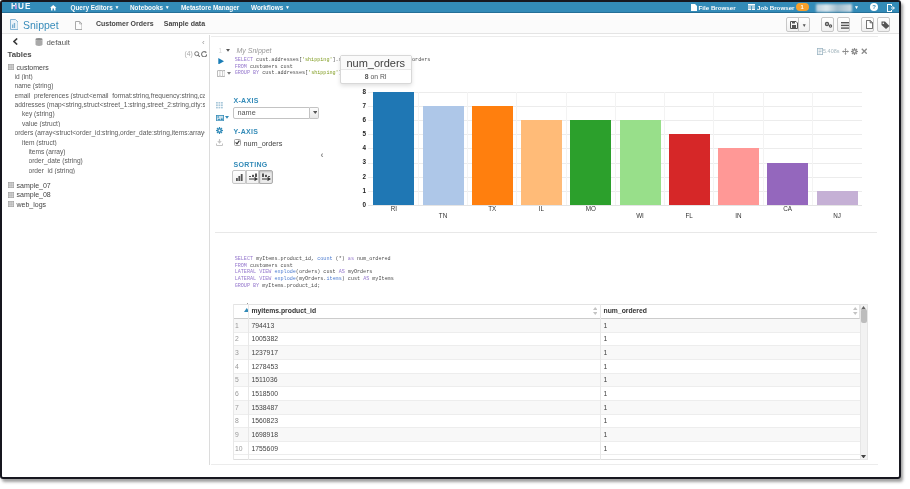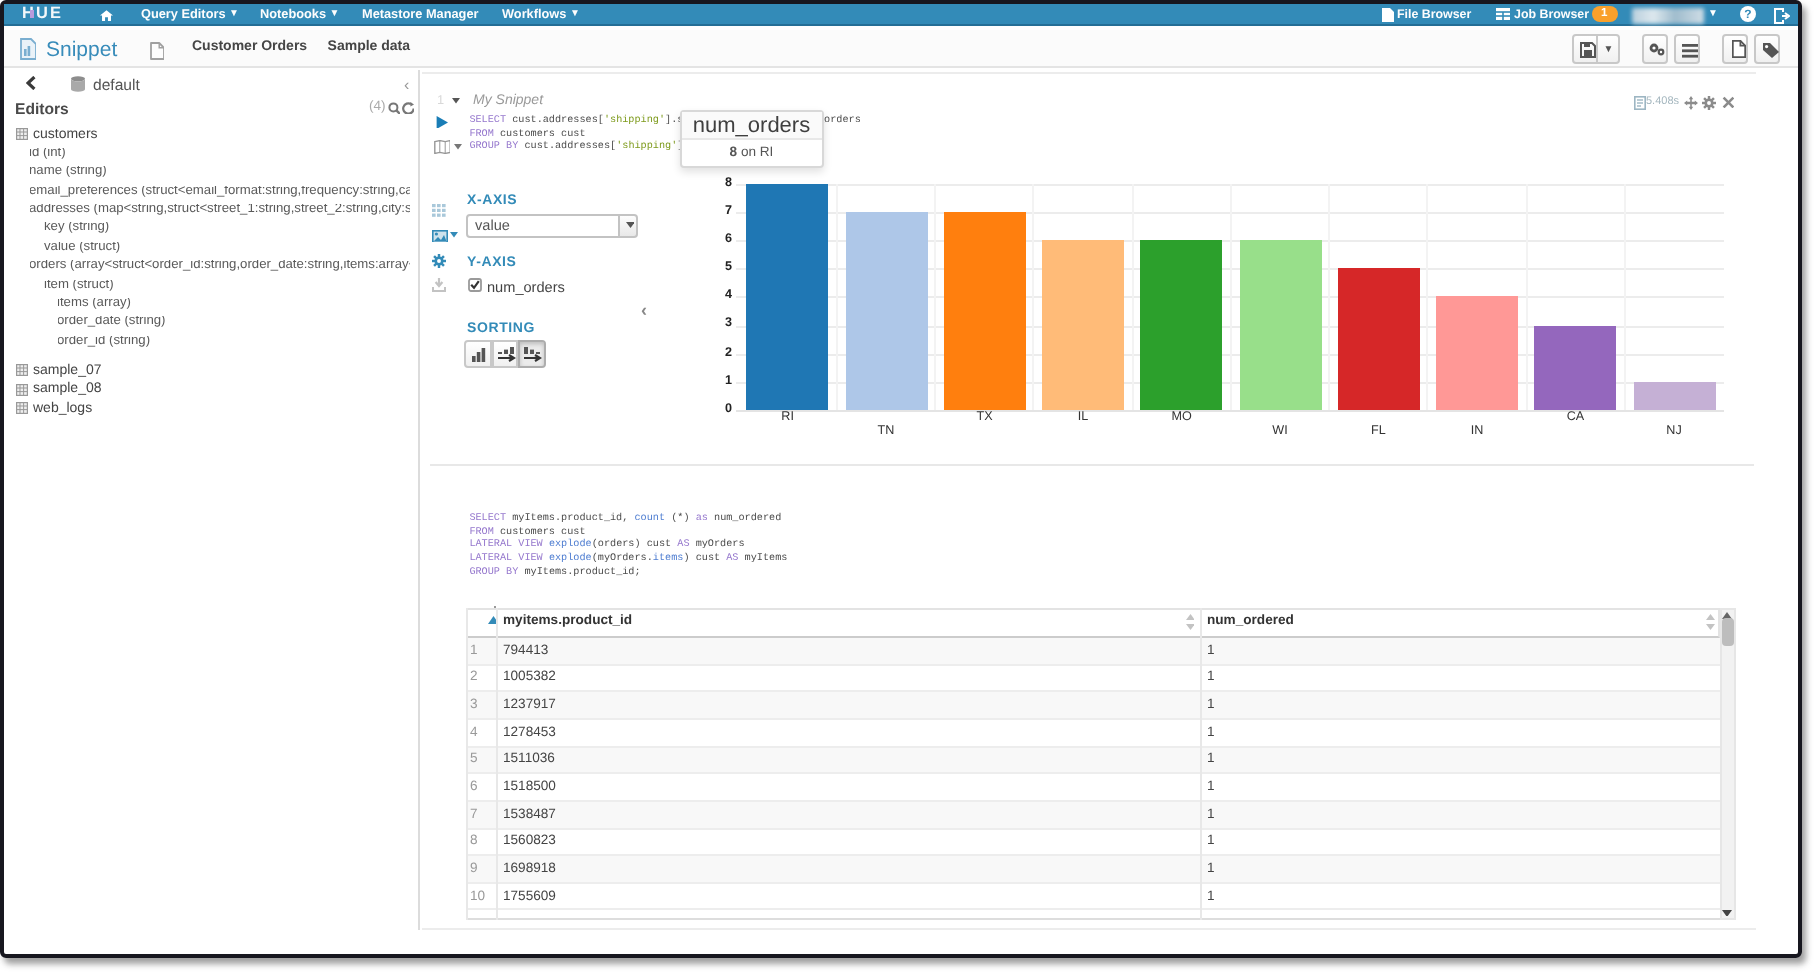--- a/index.html
+++ b/index.html
@@ -112,21 +112,21 @@
     </svg>
   </div>
 <div class="abs" style="left:35px;top:37.8px;">
     <svg width="8" height="8" viewBox="0 0 8 8">
       <ellipse cx="4" cy="1.4" rx="3.5" ry="1.3" fill="#8d8d8d"></ellipse>
       <path d="M0.5 1.4 V6.6 A3.5 1.3 0 0 0 7.5 6.6 V1.4 A3.5 1.3 0 0 1 0.5 1.4" fill="#a9a9a9"></path>
     </svg>
   </div>
 <div style="position:absolute;left:46.5px;top:38.6px;font-size:7.8px;color:#555;font-weight:normal;font-style:normal;font-family:'Liberation Sans', sans-serif;line-height:1;white-space:pre;">default</div>
 <div style="position:absolute;left:202px;top:39px;font-size:8px;color:#999;font-weight:normal;font-style:normal;font-family:'Liberation Sans', sans-serif;line-height:1;white-space:pre;">‹</div>
-<div style="position:absolute;left:7.5px;top:50.5px;font-size:7.8px;color:#4a4a4a;font-weight:bold;font-style:normal;font-family:'Liberation Sans', sans-serif;line-height:1;white-space:pre;">Editors</div>
+<div style="position:absolute;left:7.5px;top:50.5px;font-size:7.8px;color:#4a4a4a;font-weight:bold;font-style:normal;font-family:'Liberation Sans', sans-serif;line-height:1;white-space:pre;">Tables</div>
 <div style="position:absolute;left:184.5px;top:51px;font-size:6.8px;color:#aaa;font-weight:normal;font-style:normal;font-family:'Liberation Sans', sans-serif;line-height:1;white-space:pre;">(4)</div>
 <div class="abs" style="left:193.5px;top:50.5px;">
     <svg width="6.5" height="6.5" viewBox="0 0 6.5 6.5">
       <circle cx="2.7" cy="2.7" r="2" fill="none" stroke="#777" stroke-width="1"></circle>
       <line x1="4.2" y1="4.2" x2="6.2" y2="6.2" stroke="#777" stroke-width="1.2"></line>
     </svg>
   </div>
 <div class="abs" style="left:200.8px;top:50.5px;">
     <svg width="6.5" height="6.5" viewBox="0 0 6.5 6.5">
       <path d="M5.8 3.2 A2.6 2.6 0 1 1 4.5 1" fill="none" stroke="#777" stroke-width="1.1"></path>
@@ -281,21 +281,21 @@
   </div>
 <div class="abs" style="left:215.5px;top:138.8px;">
     <svg width="7" height="7" viewBox="0 0 7 7">
       <path d="M3.5 0 V3.5 M1.8 2 L3.5 4 L5.2 2" stroke="#c3c3c3" stroke-width="1.1" fill="none"></path>
       <path d="M0.5 4.5 V6.5 H6.5 V4.5" stroke="#c3c3c3" stroke-width="1" fill="none"></path>
     </svg>
   </div>
 <div style="position:absolute;left:233.5px;top:97.3px;font-size:7px;color:#338bb8;font-weight:bold;font-style:normal;font-family:'Liberation Sans', sans-serif;line-height:1;white-space:pre;letter-spacing:.3px;">X-AXIS</div>
 <div class="abs" style="left:232.7px;top:106.6px;width:77.6px;height:12px;background:#fff;border:1px solid #c3c3c3;border-radius:2px 0 0 2px;"></div>
 <div class="abs" style="left:310.3px;top:106.6px;width:9.2px;height:12px;background:linear-gradient(#fdfdfd,#e8e8e8);border:1px solid #c3c3c3;border-left:none;border-radius:0 2px 2px 0;"></div>
-<div style="position:absolute;left:237.5px;top:109px;font-size:7.3px;color:#555;font-weight:normal;font-style:normal;font-family:'Liberation Sans', sans-serif;line-height:1;white-space:pre;">value</div>
+<div style="position:absolute;left:237.5px;top:109px;font-size:7.3px;color:#555;font-weight:normal;font-style:normal;font-family:'Liberation Sans', sans-serif;line-height:1;white-space:pre;">name</div>
 <div class="abs" style="left:312.5px;top:110.8px;">
     <svg width="4.5" height="3" viewBox="0 0 4.5 3">
       <path d="M0 0 H4.5 L2.25 3 Z" fill="#555"></path>
     </svg>
   </div>
 <div style="position:absolute;left:233.5px;top:128px;font-size:7px;color:#338bb8;font-weight:bold;font-style:normal;font-family:'Liberation Sans', sans-serif;line-height:1;white-space:pre;letter-spacing:.3px;">Y-AXIS</div>
 <div class="abs" style="left:233.5px;top:139.3px;">
     <svg width="7" height="7" viewBox="0 0 7 7">
       <rect x="0.5" y="0.5" width="6" height="6" fill="#fff" stroke="#9a9a9a" stroke-width="0.9" rx="1"></rect>
       <path d="M1.6 3.4 L3 4.9 L5.4 1.6" fill="none" stroke="#333" stroke-width="1.1"></path>

